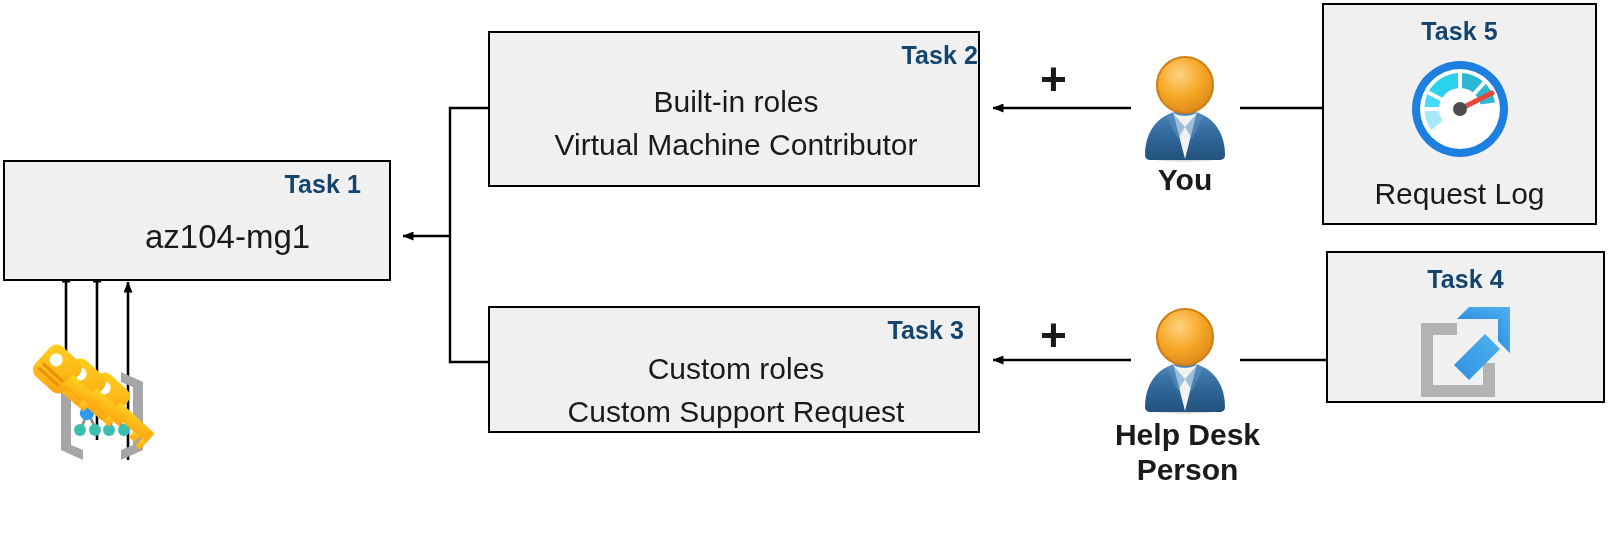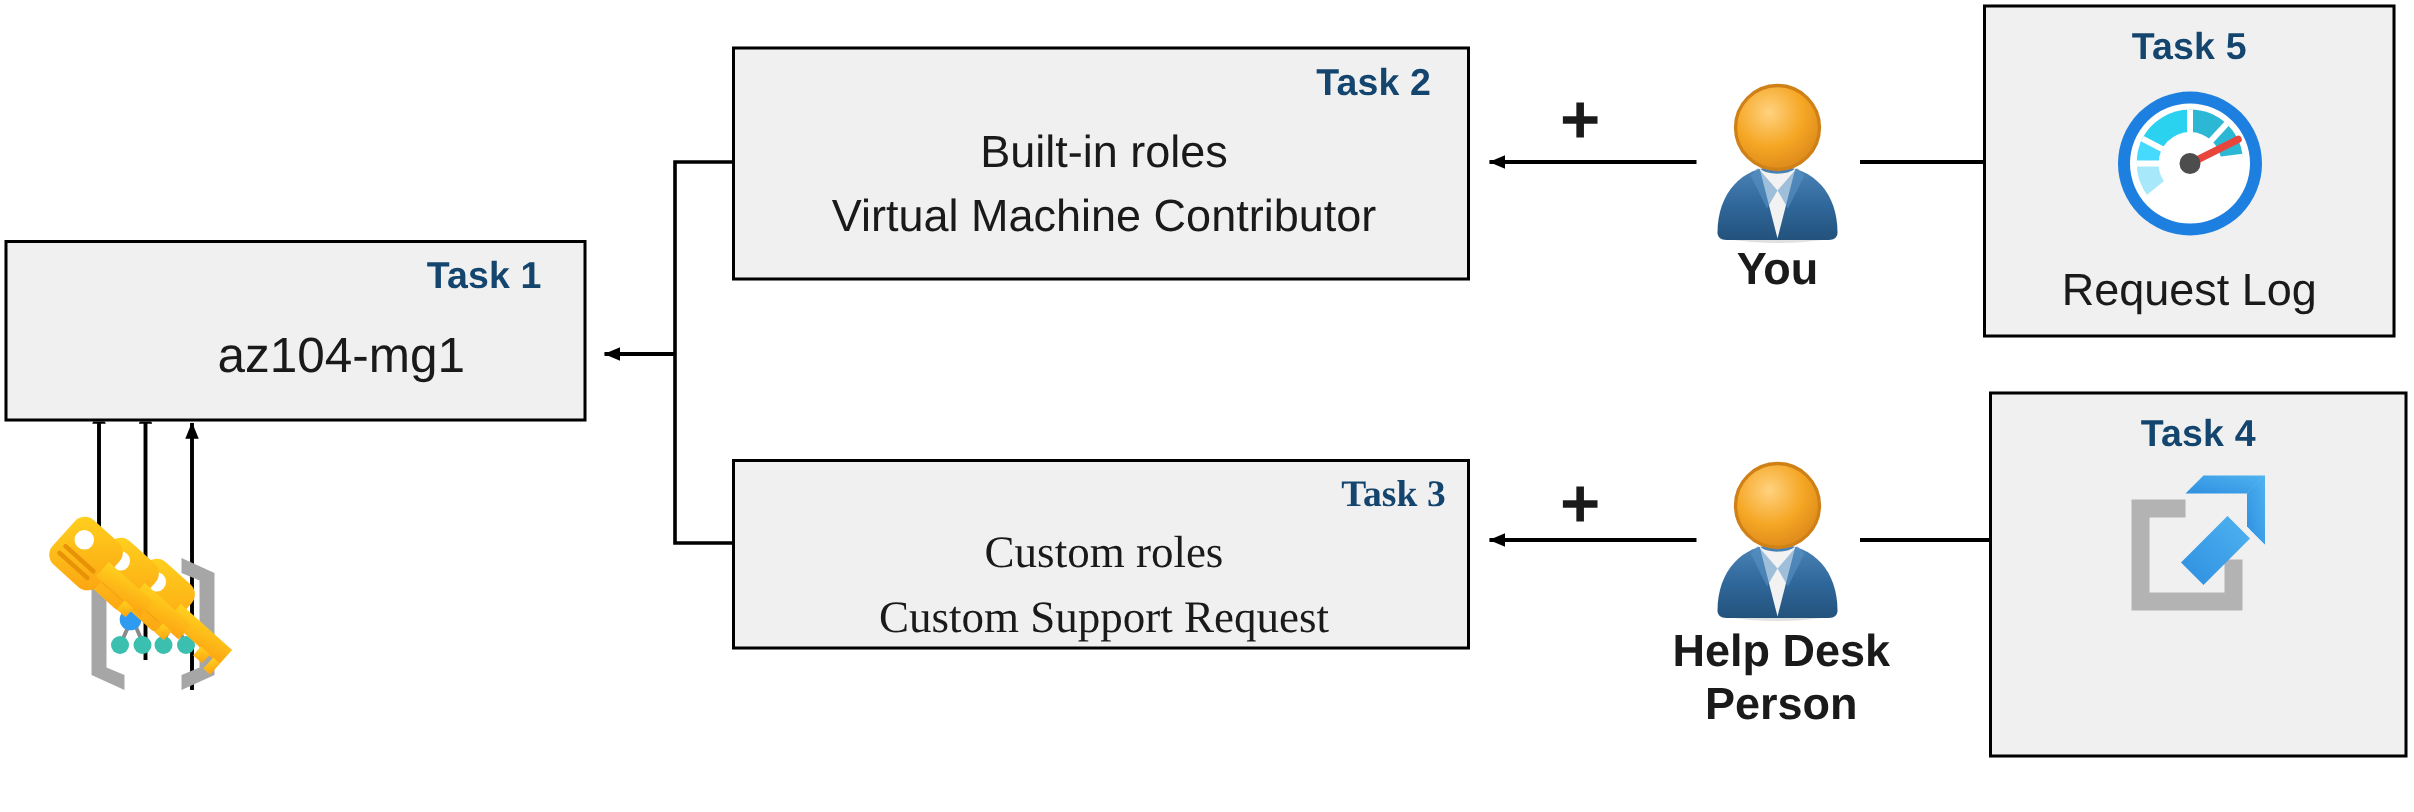--- a/index.html
+++ b/index.html
@@ -6,26 +6,26 @@
   body{width:1609px;height:541px;position:relative;overflow:hidden;
        font-family:"Liberation Sans","DejaVu Sans",sans-serif;}
   .canvas{position:absolute;inset:0;}
 
   
   .box{position:absolute;background:#f0f0f0;border:2.5px solid #000;box-sizing:border-box;}
   .task-label{position:absolute;font-weight:bold;color:#14456e;font-size:25px;letter-spacing:.1px;}
 
   #box-task1{left:3px;top:160px;width:388px;height:121px;}
   #box-task2{left:488px;top:31px;width:492px;height:156px;}
-  #box-task3{left:488px;top:306px;width:492px;height:127px;font-family:Liberation Serif, serif;}
+  #box-task3{left:488px;top:306px;width:492px;height:127px;}
   #box-task5{left:1322px;top:3px;width:275px;height:222px;}
-  #box-task4{left:1326px;top:261px;width:279px;height:244px;}
+  #box-task4{left:1326px;top:251px;width:279px;height:152px;}
 
   .lbl-t1{right:28px;top:8px;}
-  .lbl-t2{right:24px;top:8px;margin-left:45px;}
+  .lbl-t2{right:0;top:8px;margin-left:45px;}
   .lbl-t3{right:14px;top:8px;}
   .lbl-t5{left:0;right:0;top:12px;text-align:center;}
   .lbl-t4{left:0;right:0;top:12px;text-align:center;}
 
   .box-text{position:absolute;color:#1a1a1a;font-size:30px;line-height:1.42;text-align:center;white-space:pre-line;font-weight:400;}
   #t1-text{left:140px;top:52px;width:230px;text-align:left;font-size:33px;}
   #t2-text{left:10px;top:48px;width:472px;font-size:30px;}
   #t3-text{left:10px;top:40px;width:472px;font-size:30px;}
   .caption{position:absolute;left:0;right:0;font-size:30px;color:#1a1a1a;text-align:center;}
   #t5-cap{bottom:12px;}

